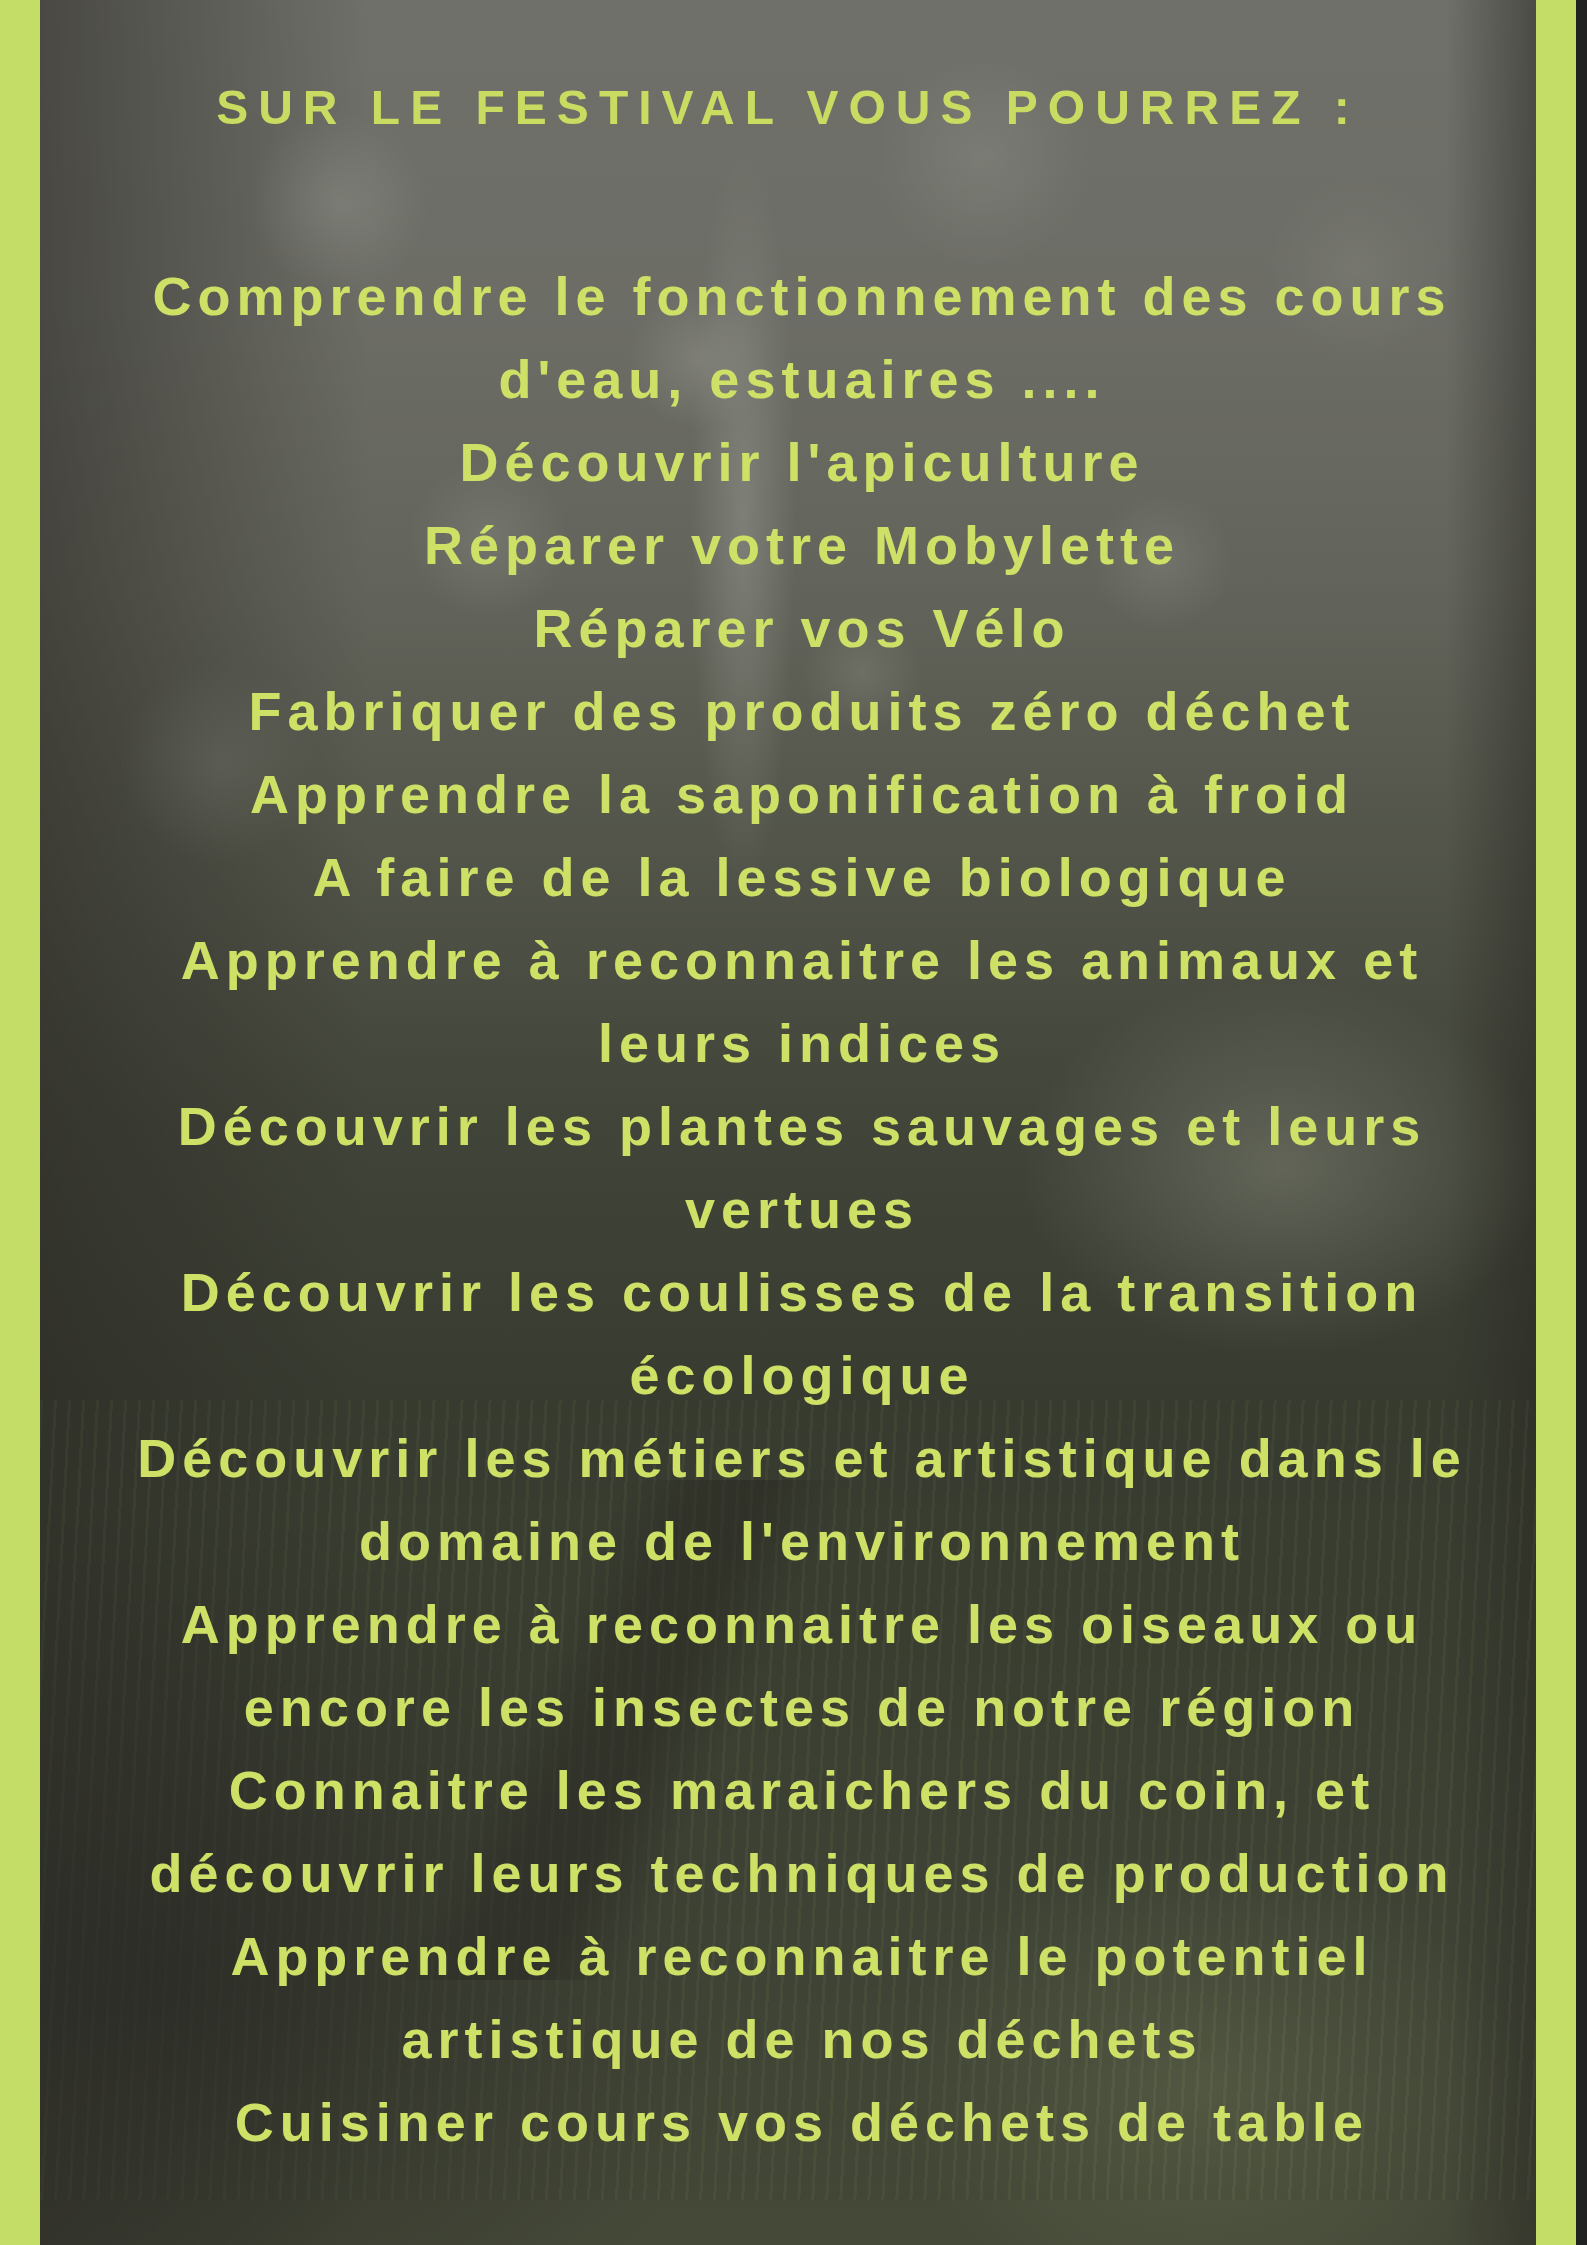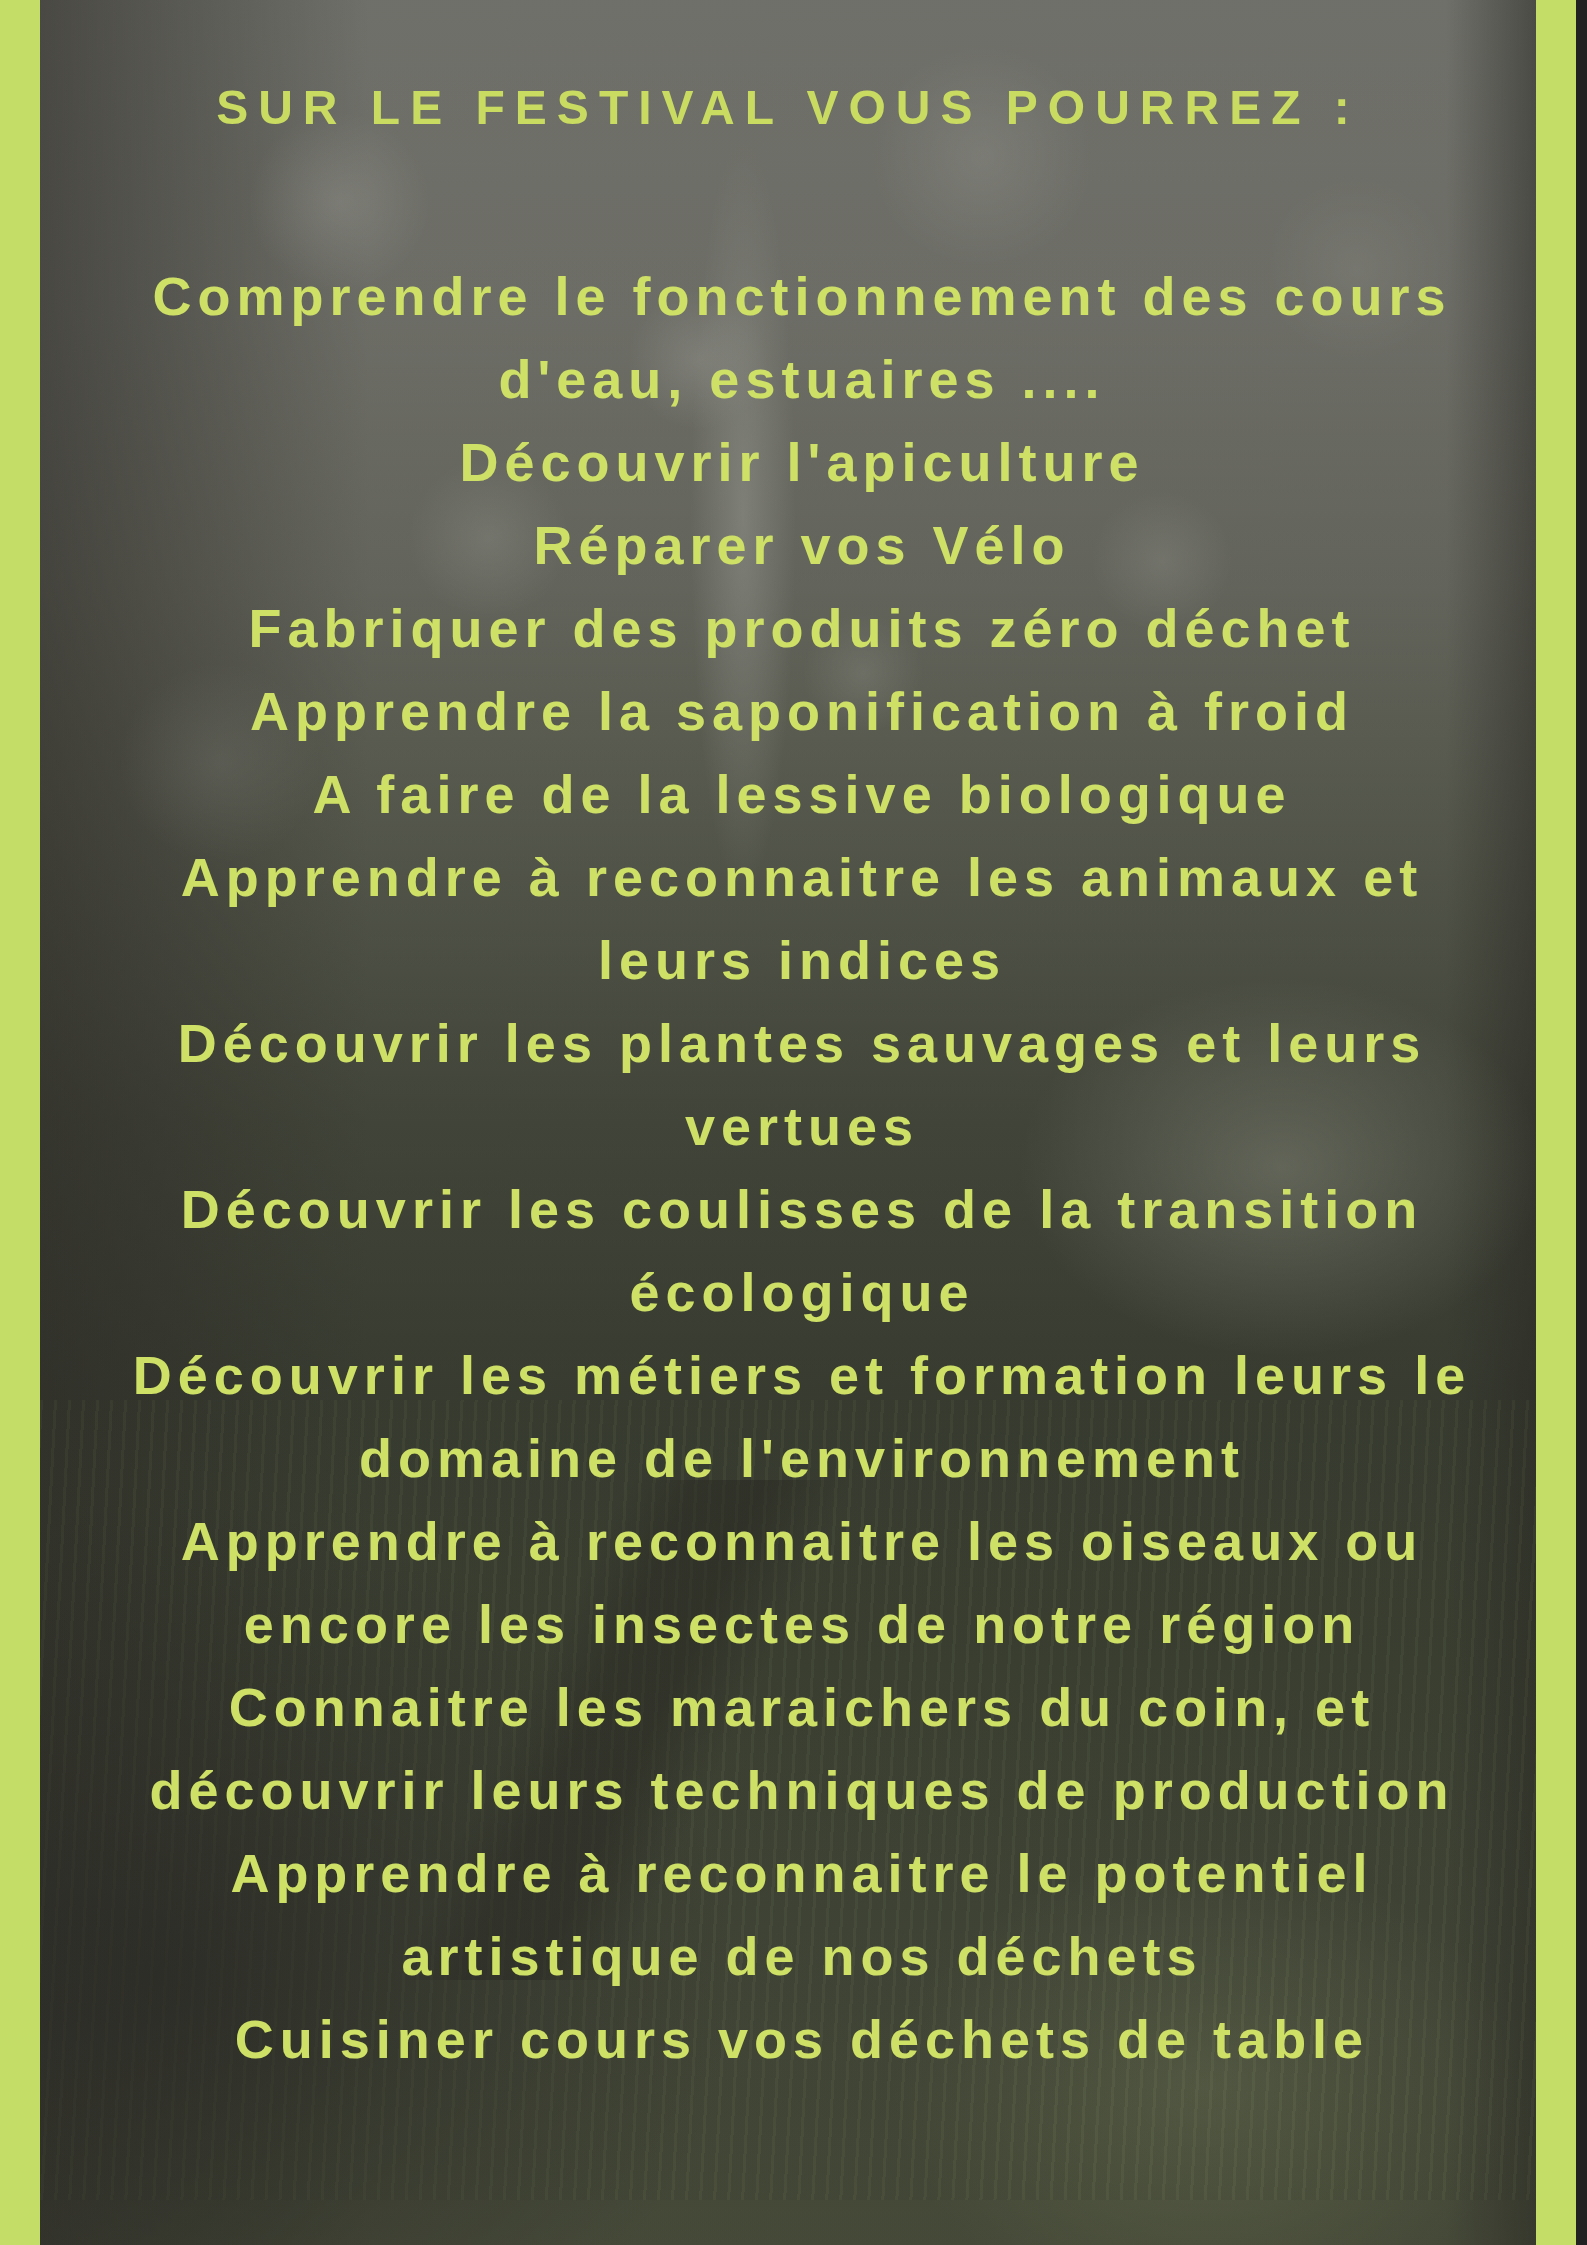--- a/index.html
+++ b/index.html
@@ -111,31 +111,32 @@
 
 <div class="poster">
   <div class="photo"></div>
 
   <div class="title">SUR LE FESTIVAL VOUS POURREZ :</div>
 
   <div class="lines">
     <div class="line">Comprendre le fonctionnement des cours</div>
     <div class="line">d'eau, estuaires ....</div>
     <div class="line">Découvrir l'apiculture</div>
+    <div class="line">Réparer votre Mobylette</div>
     <div class="line">Réparer vos Vélo</div>
     <div class="line">Fabriquer des produits zéro déchet</div>
     <div class="line">Apprendre la saponification à froid</div>
     <div class="line">A faire de la lessive biologique</div>
     <div class="line">Apprendre à reconnaitre les animaux et</div>
     <div class="line">leurs indices</div>
     <div class="line">Découvrir les plantes sauvages et leurs</div>
     <div class="line">vertues</div>
     <div class="line">Découvrir les coulisses de la transition</div>
     <div class="line">écologique</div>
-    <div class="line">Découvrir les métiers et formation leurs le</div>
+    <div class="line">Découvrir les métiers et artistique dans le</div>
     <div class="line">domaine de l'environnement</div>
     <div class="line">Apprendre à reconnaitre les oiseaux ou</div>
     <div class="line">encore les insectes de notre région</div>
     <div class="line">Connaitre les maraichers du coin, et</div>
     <div class="line">découvrir leurs techniques de production</div>
     <div class="line">Apprendre à reconnaitre le potentiel</div>
     <div class="line">artistique de nos déchets</div>
     <div class="line">Cuisiner cours vos déchets de table</div>
   </div>
 </div>

